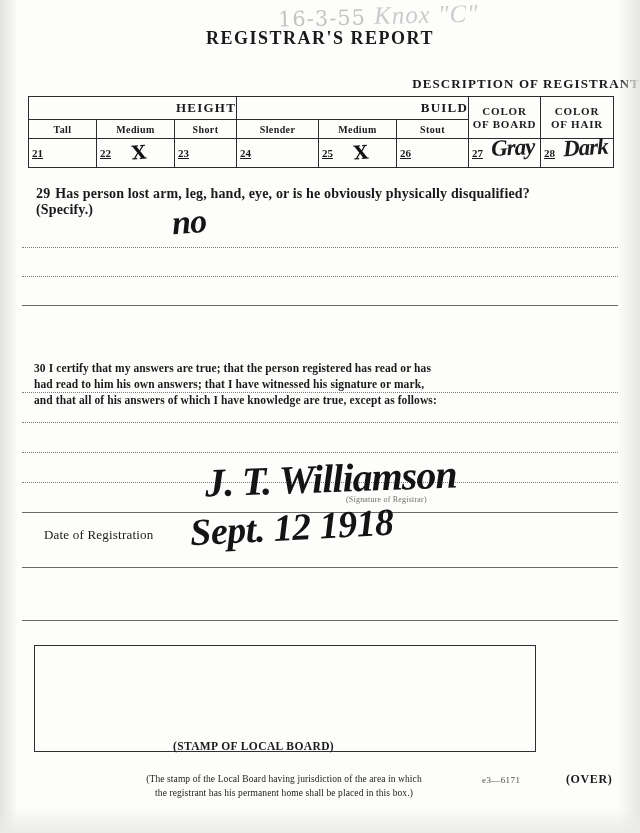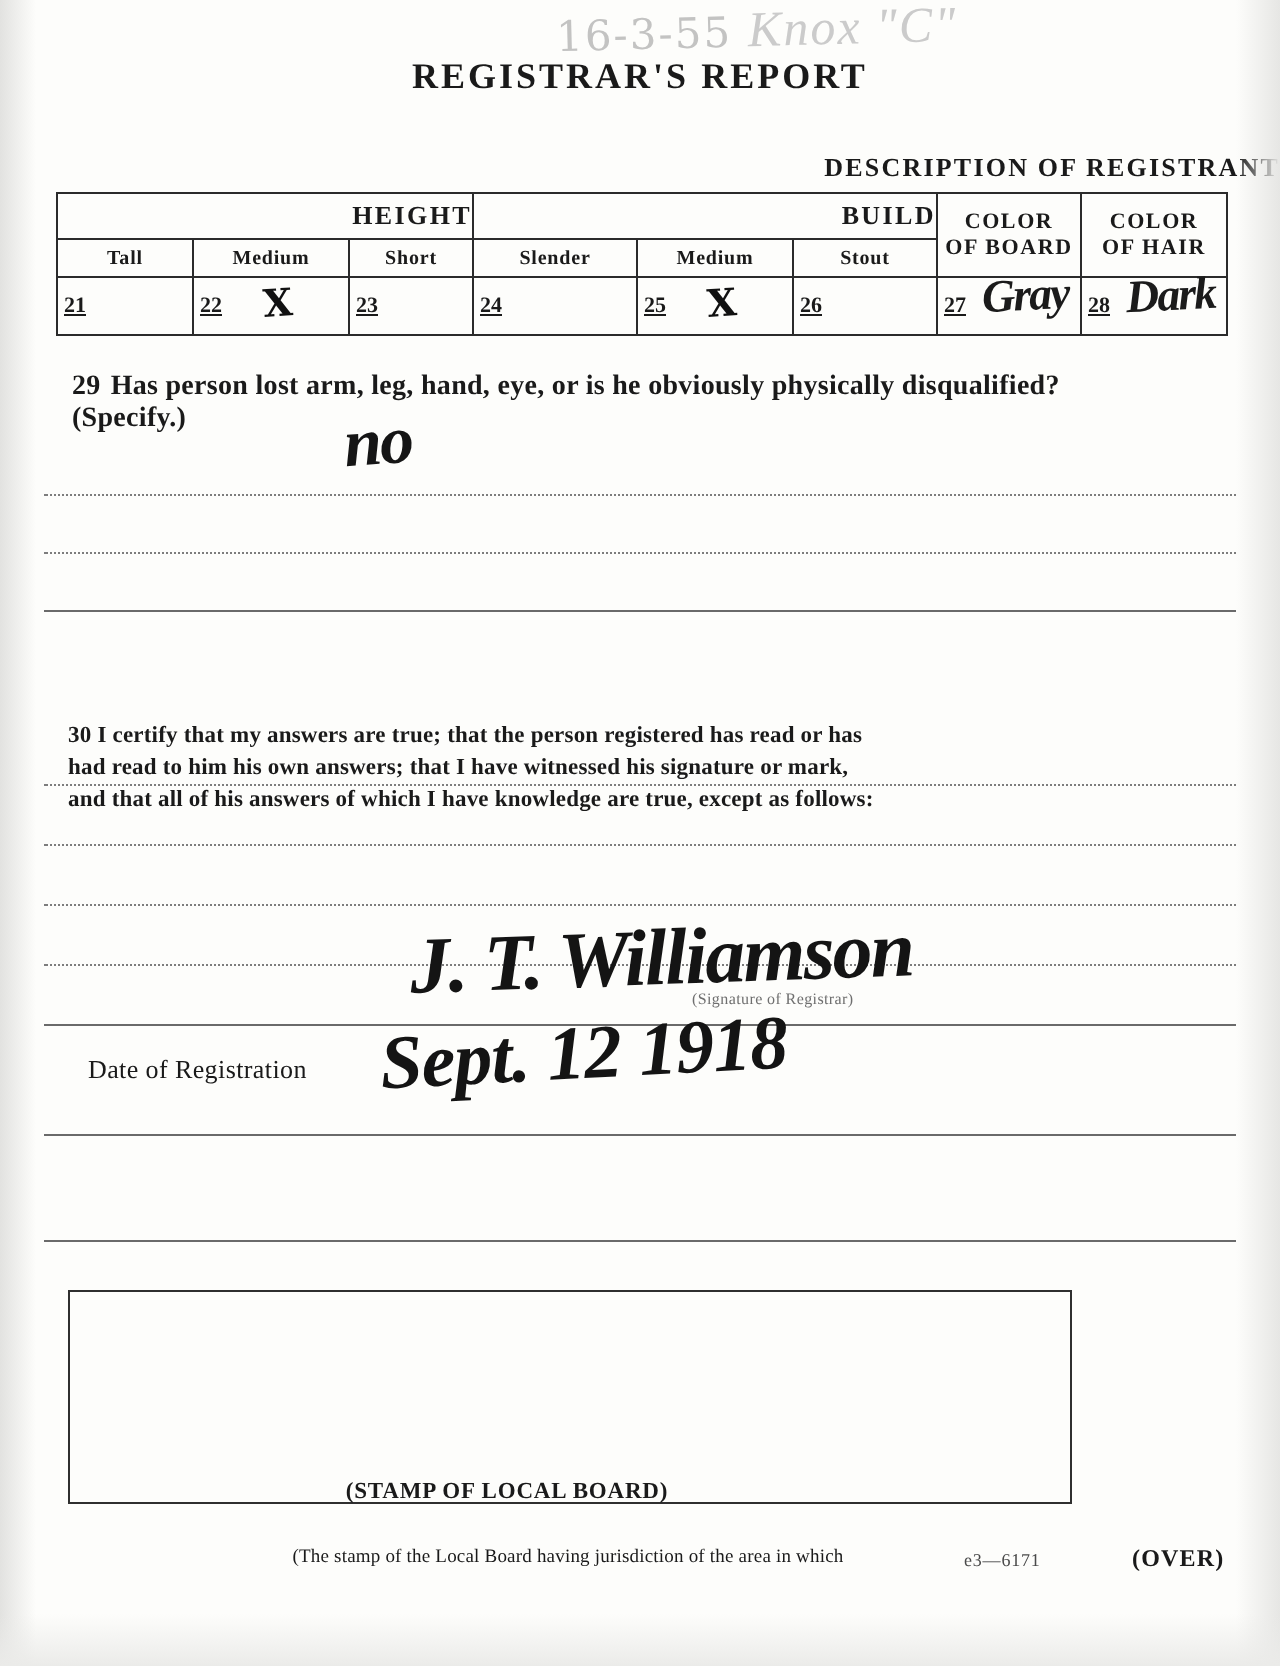--- a/index.html
+++ b/index.html
@@ -409,20 +409,21 @@
   <div class="signature">J. T. Williamson</div>
   <div class="sig-caption">(Signature of Registrar)</div>
 
   <div class="date-label">Date of Registration</div>
   <div class="date-value">Sept. 12 1918</div>
 
   <div class="stamp-box"></div>
   <div class="stamp-label">(STAMP OF LOCAL BOARD)</div>
   <div class="stamp-note">
     <span>(The stamp of the Local Board having jurisdiction of the area in which</span><br>
+    <span>the registrant has his permanent home shall be placed in this box.)</span>
   </div>
 
   <div class="form-code">e3—6171</div>
   <div class="over">(OVER)</div>
 
   <div class="edge-left"></div>
   <div class="edge-right"></div>
   <div class="edge-bottom"></div>
 </div>
 

